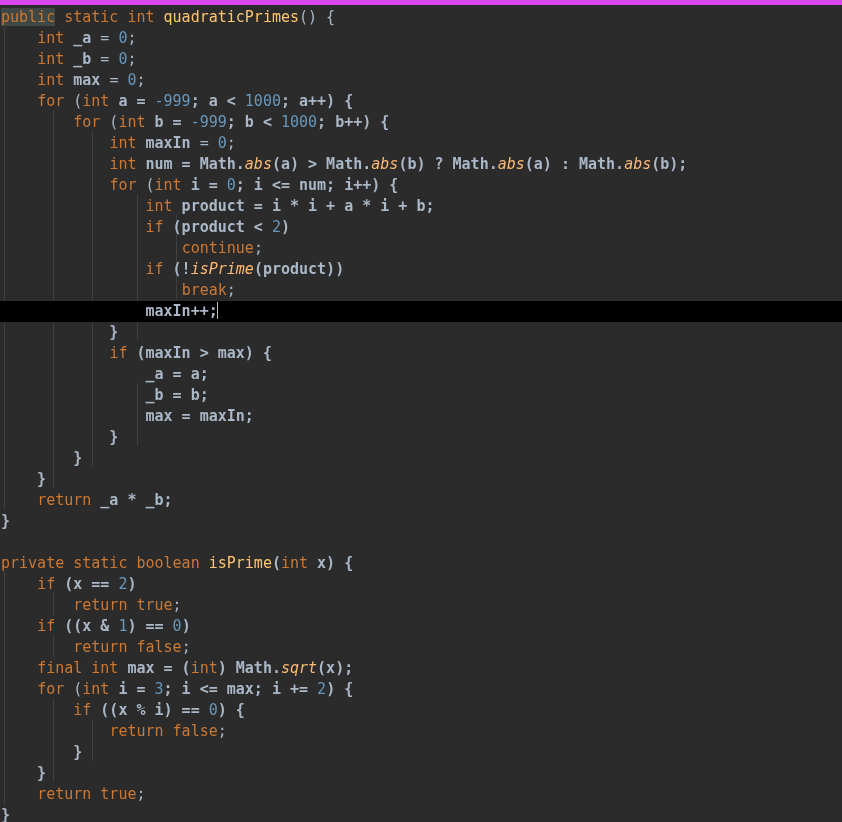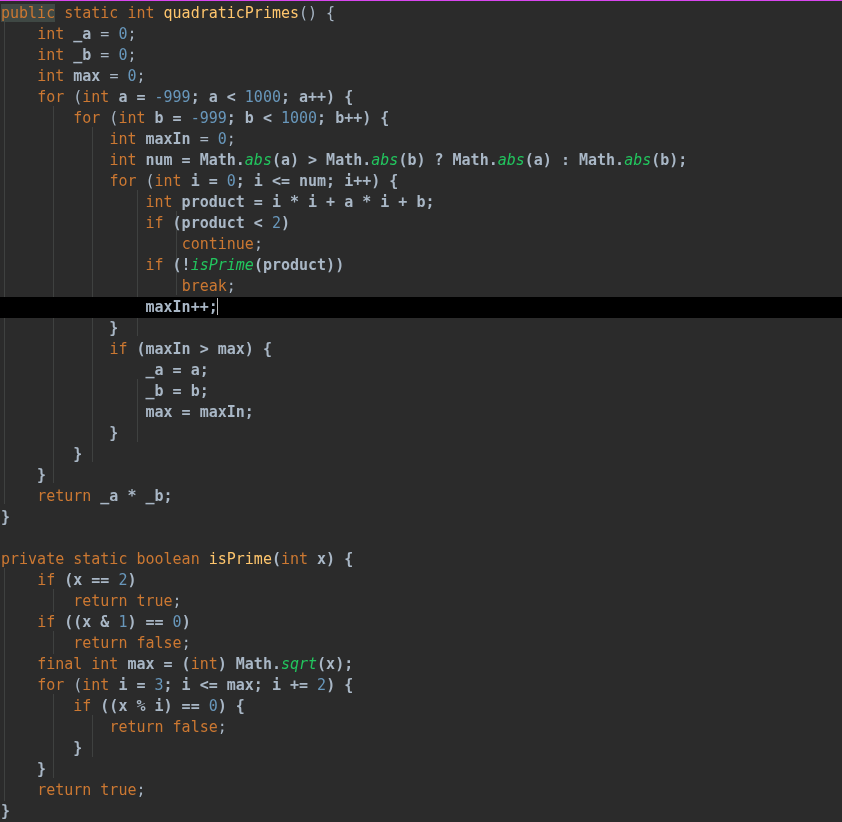--- a/index.html
+++ b/index.html
@@ -8,21 +8,21 @@
     background: #2b2b2b;
     overflow: hidden;
   }
   #editor {
     position: relative;
     width: 842px; height: 822px;
     background: #2b2b2b;
     font-family: "DejaVu Sans Mono", "Liberation Mono", monospace;
     font-size: 15px;
     line-height: 21px;
-    border-top: 1px solid #d946ef;
+    border-top: 5px solid #d946ef;
     overflow: hidden;
   }
   
   #guides { position:absolute; inset:0; pointer-events:none; }
   .guide {
     position: absolute;
     width: 1px;
     background: #3f4140;
   }
   #code {
@@ -40,21 +40,21 @@
   }
   .line.current {
     background: #000000;
     box-shadow: 0 0 0 0 transparent;
   }
   
   .kw   { color: #cc7832; }
   .num  { color: #6897bb; }
   .id   { color: #a9b7c6; font-weight: bold; }
   .mth  { color: #ffc66d; }
-  .mthi { color: #22c55e; font-style: italic; }
+  .mthi { color: #fdba74; font-style: italic; }
   .op   { color: #a9b7c6; }
   .sel  { background: #3f4844; }
   .caret {
     display:inline-block;
     width: 1px;
     height: 17px;
     background: #bbbbbb;
     vertical-align: -3px;
     margin-left: -1px;
   }

